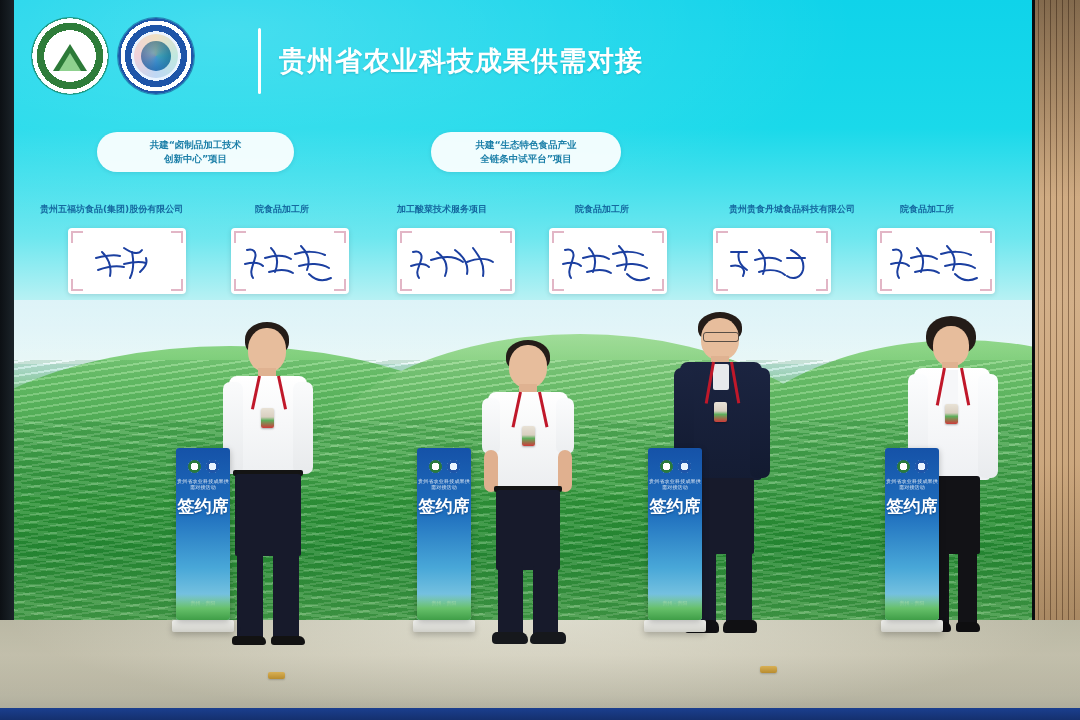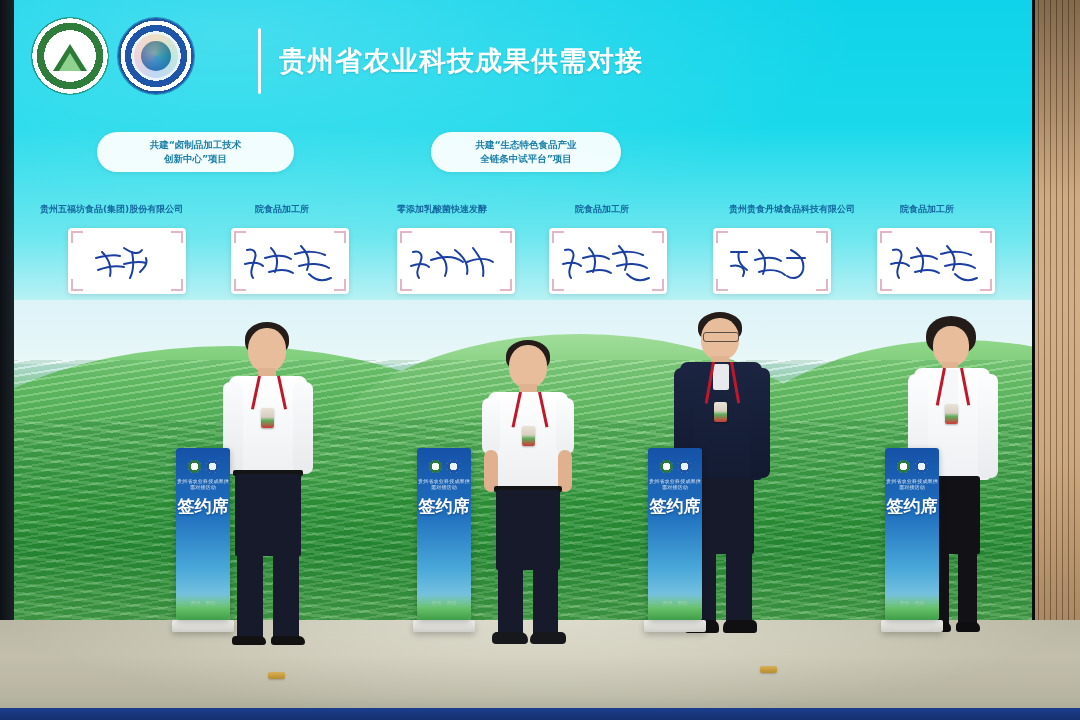--- a/index.html
+++ b/index.html
@@ -264,21 +264,21 @@
       </div>
       <div class="pill p2">
         <span>共建“生态特色食品产业</span>
         <span>全链条中试平台”项目</span>
       </div>
     </div>
 
     <div class="parties">
       <div class="party" style="left:28px">贵州五福坊食品(集团)股份有限公司</div>
       <div class="party" style="left:243px">院食品加工所</div>
-      <div class="party" style="left:385px">零添加乳酸菌快速发酵</div>
+      <div class="party" style="left:385px">加工酸菜技术服务项目</div>
       <div class="party" style="left:563px">院食品加工所</div>
       <div class="party" style="left:717px">贵州贵食丹城食品科技有限公司</div>
       <div class="party" style="left:888px">院食品加工所</div>
     </div>
 
     <div class="sigs">
 
       <div class="sigcard" style="left:68px">
         <i class="c2"></i>
           <i class="c3"></i>

